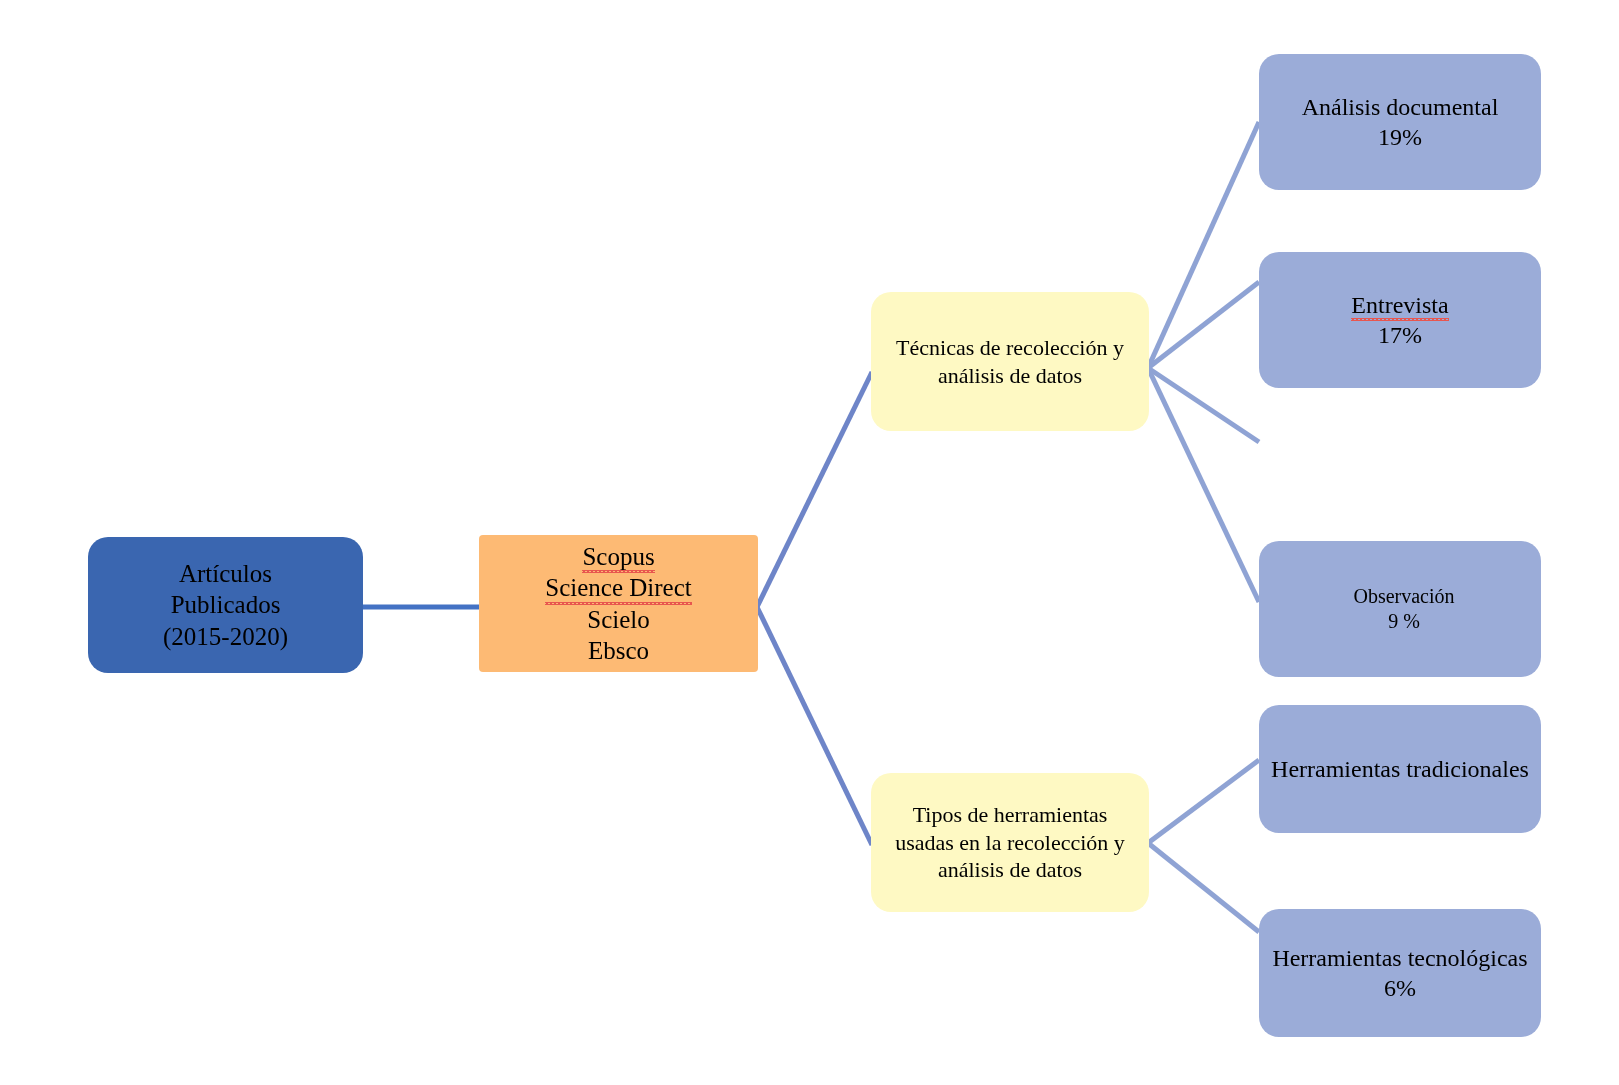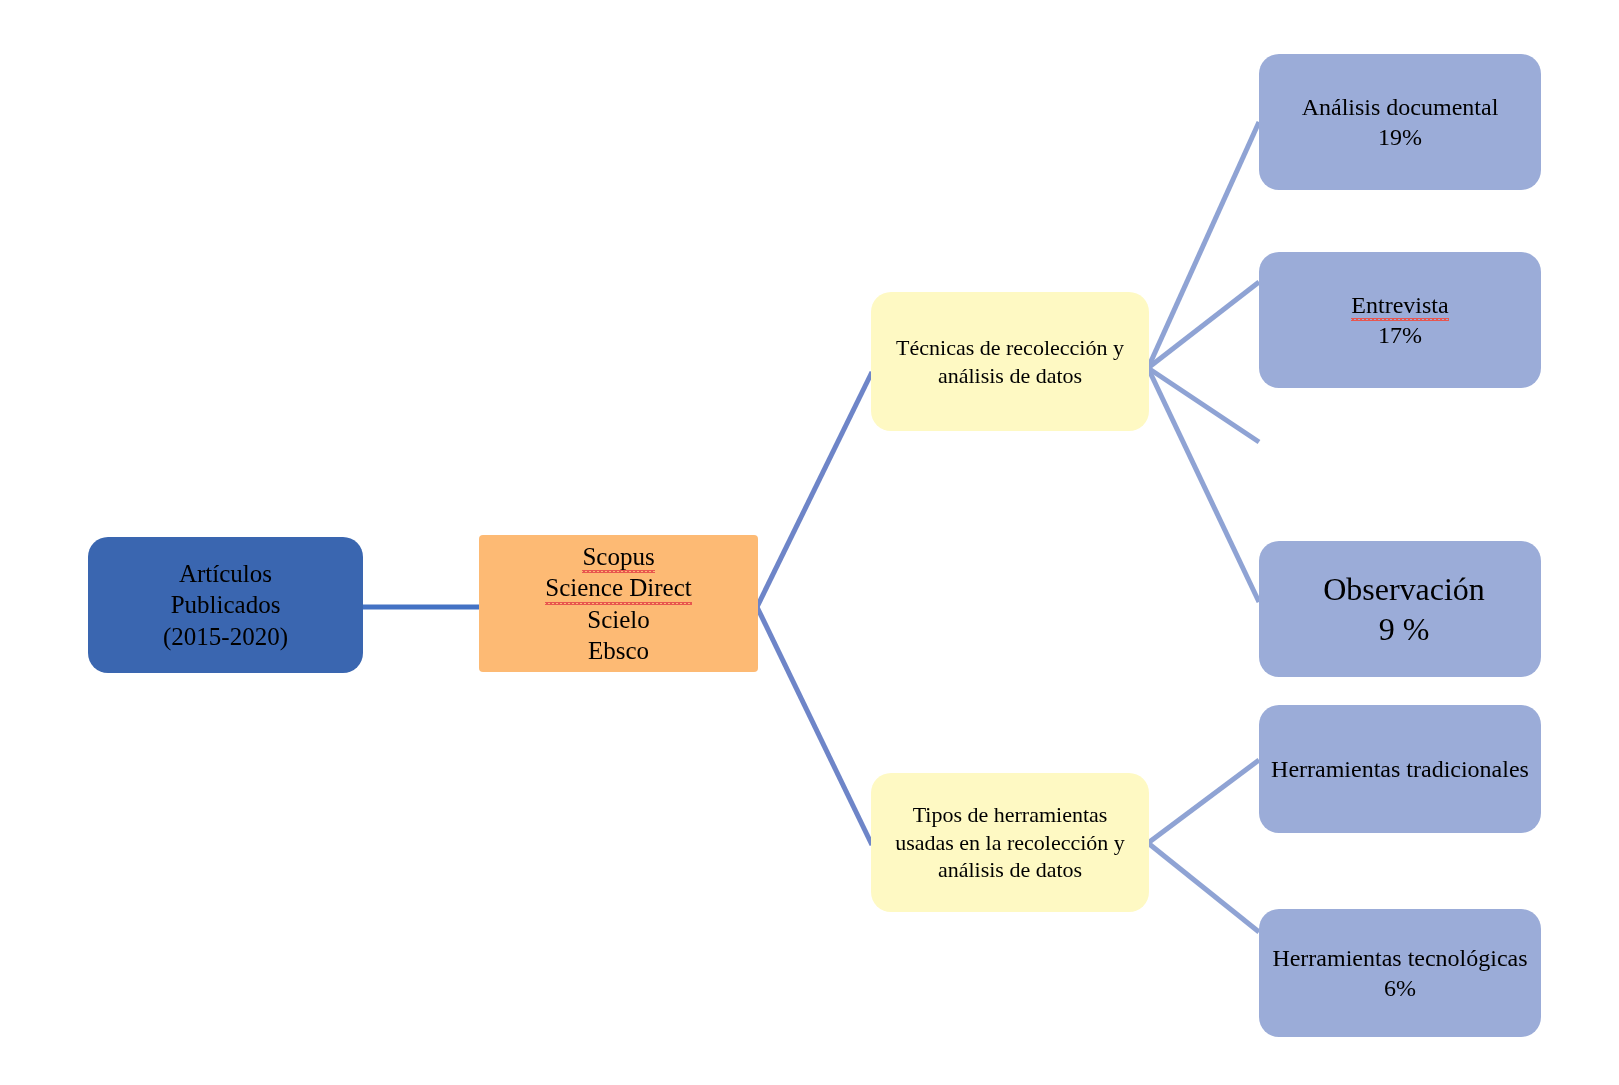--- a/index.html
+++ b/index.html
@@ -127,21 +127,21 @@
   </div>
 
   <div class="node n-leaf" style="left:1259px; top:220px; width:282px; height:136px; font-size:24px;margin-top:32px;">
     <div class="lines">
       <span class="ln"><span class="sp">Entrevista</span></span>
       <span class="ln">17%</span>
     </div>
   </div>
 
 
-  <div class="node n-leaf" style="left:1259px; top:541px; width:282px; height:136px; font-size:32px;padding-left:16px;">
+  <div class="node n-leaf" style="left:1259px; top:541px; width:282px; height:136px; font-size:20px;padding-left:16px;">
     <div class="lines">
       <span class="ln">Observación</span>
       <span class="ln">9 %</span>
     </div>
   </div>
 
   <div class="node n-leaf" style="left:1259px; top:705px; width:282px; height:128px; font-size:24px;">
     <div class="lines">
       <span class="ln">Herramientas tradicionales</span>
     </div>

